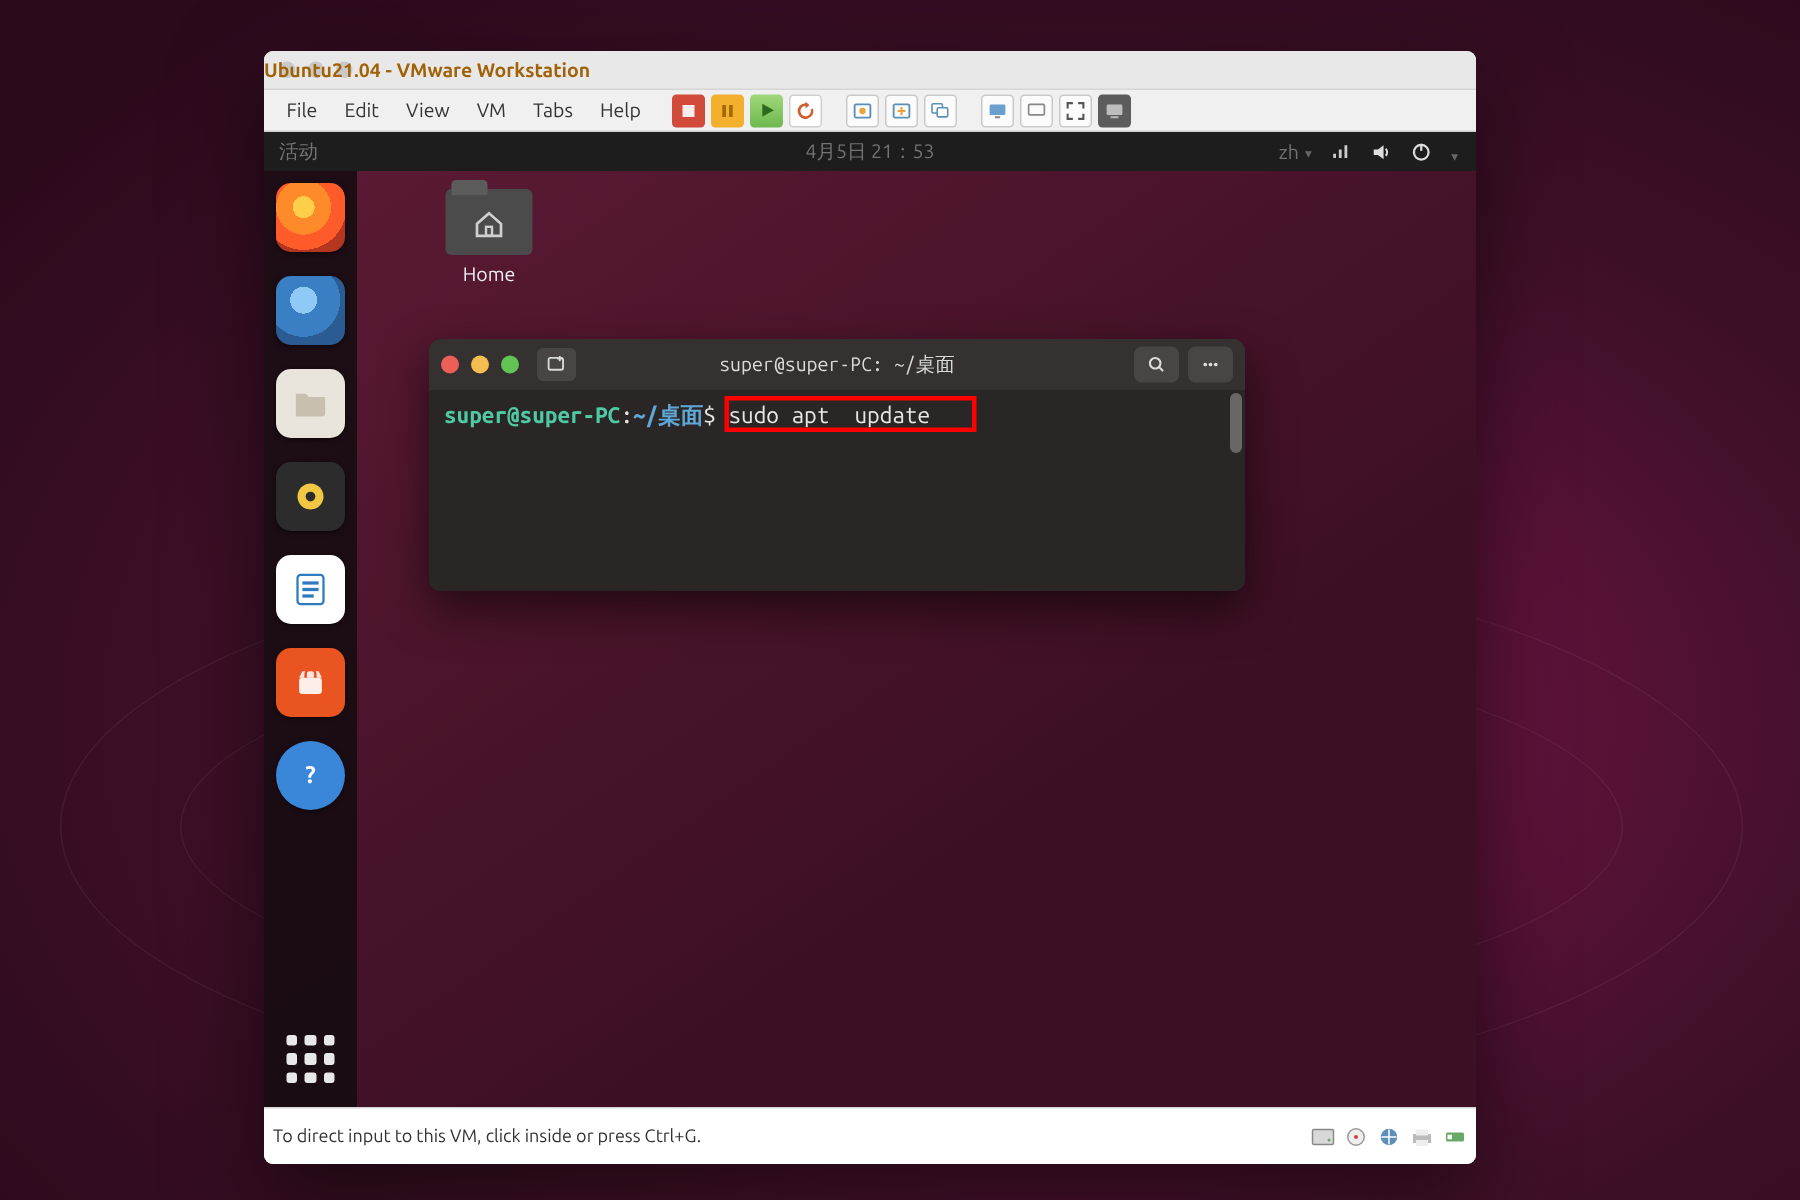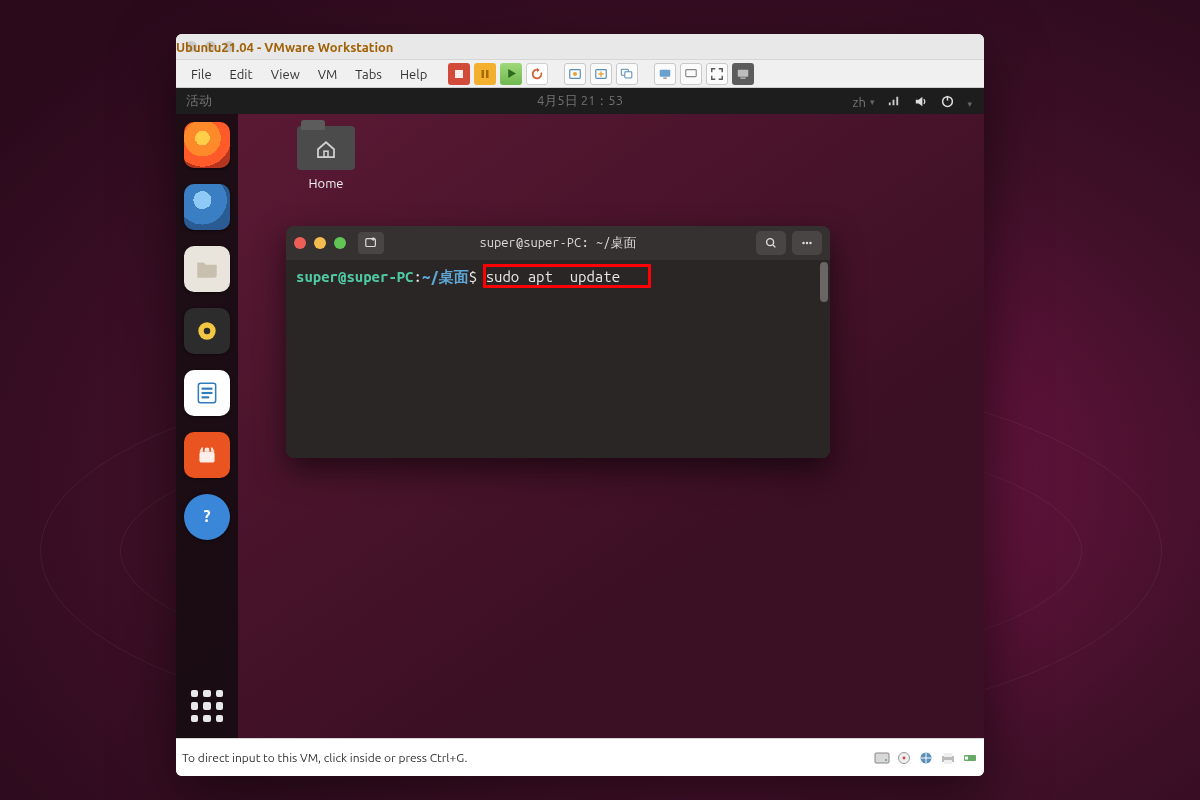--- a/index.html
+++ b/index.html
@@ -100,21 +100,21 @@
   .dock-apps span { background:#e8e8e8; border-radius:2px; }
 
   
   .desk-home { position: absolute; left: 110px; top: 38px; width: 80px; text-align:center; color:#eee; font-size:13px; }
   .desk-home .folder { width: 58px; height: 44px; margin: 0 auto 6px; background:#4b4b4b; border-radius:4px; position:relative; }
   .desk-home .folder::before { content:""; position:absolute; left:4px; top:-6px; width:24px; height:10px; background:#5c5c5c; border-radius:3px 3px 0 0; }
   .desk-home .folder svg { position:absolute; left:50%; top:50%; transform:translate(-50%,-45%); }
 
   
   .term {
-    position: absolute; left: 110px; top: 138px; width: 544px; height: 232px;
+    position: absolute; left: 110px; top: 138px; width: 544px; height: 168px;
     background: #2e2a2a; border-radius: 8px; box-shadow: 0 12px 30px rgba(0,0,0,0.55);
     display:flex; flex-direction:column; overflow:hidden; color:#ddd;
     font-family: "Ubuntu Mono","DejaVu Sans Mono",Menlo,monospace;
   }
   .term-titlebar {
     height: 34px; background:#353131; display:flex; align-items:center; padding:0 8px; gap:8px;
     position:relative;
   }
   .term-traffic { display:flex; gap:8px; }
   .term-traffic span { width:12px; height:12px; border-radius:50%; }

